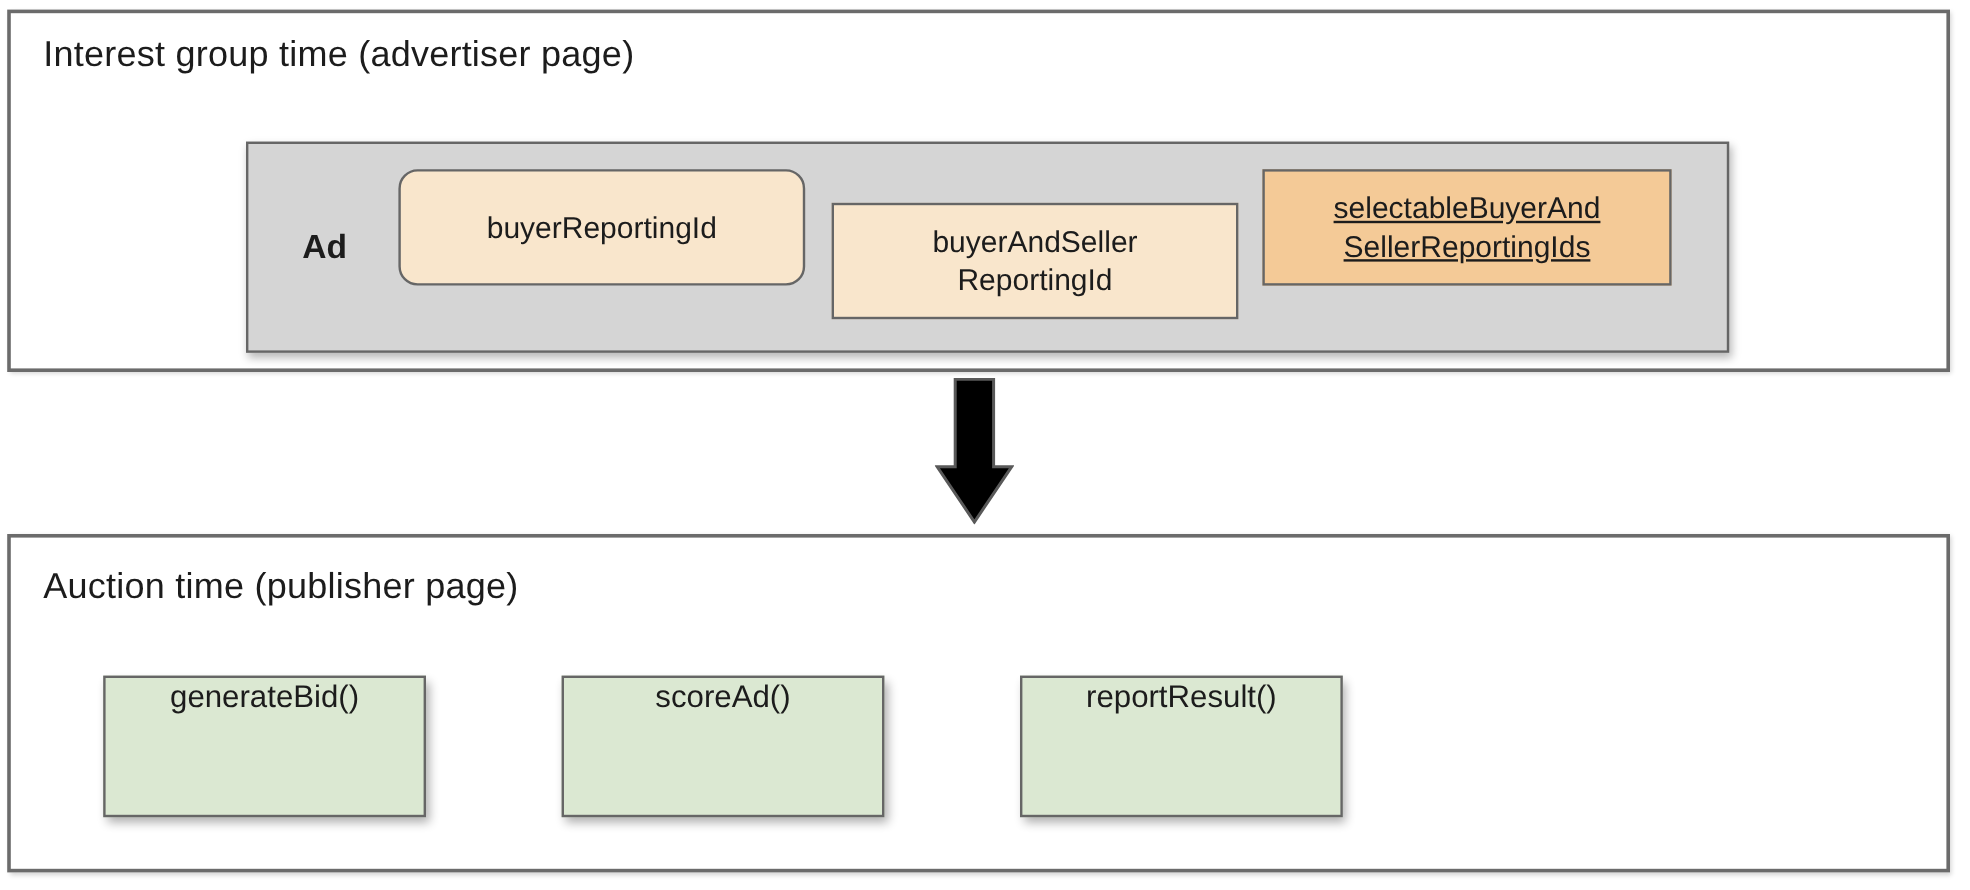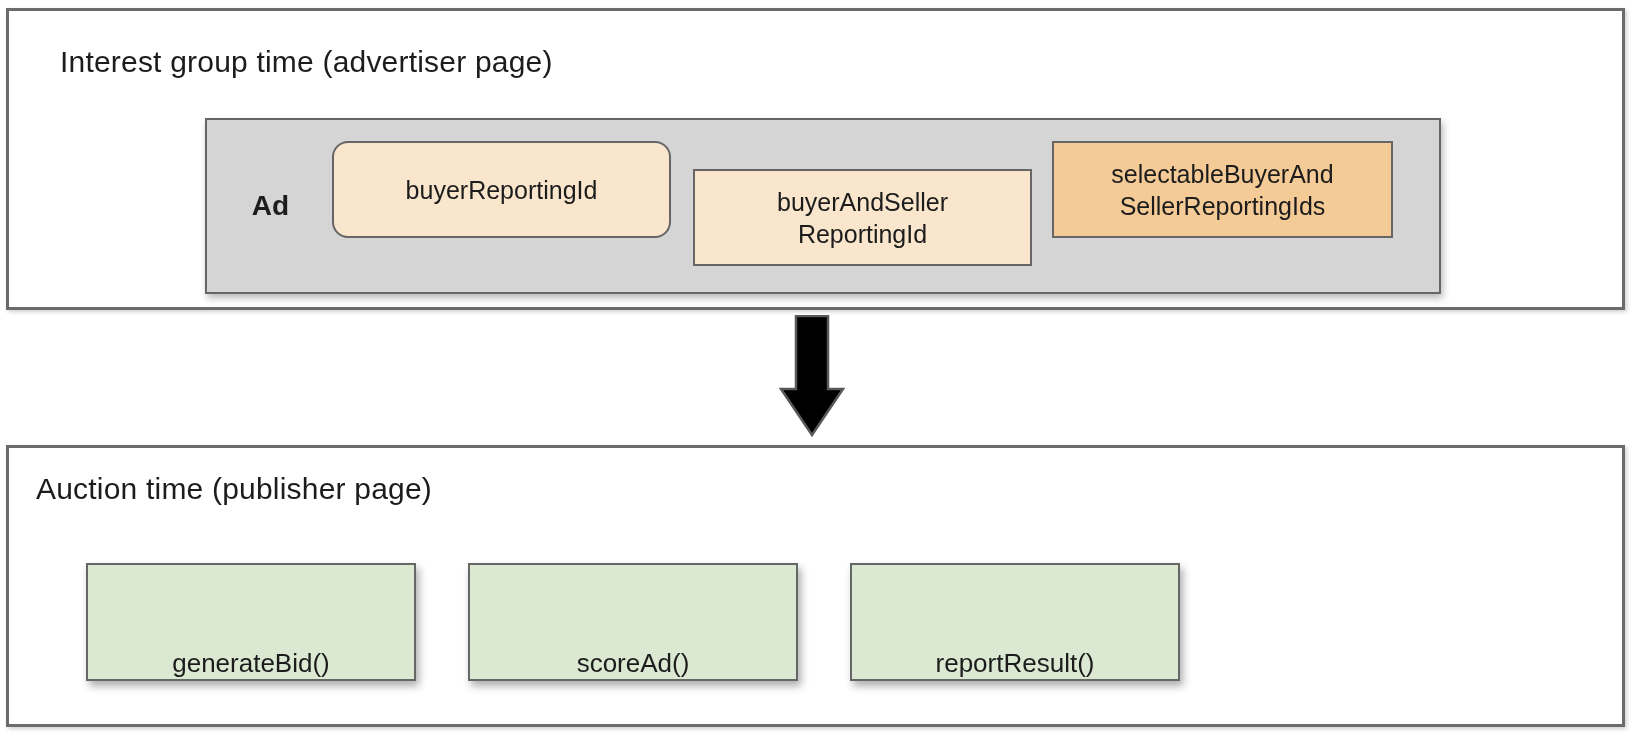--- a/index.html
+++ b/index.html
@@ -29,21 +29,21 @@
   .panel.bottom { top: 445px; height: 282px; }
   .panel-title {
     position: absolute;
     left: 27px;
     font-size: 30px;
     line-height: 36px;
     letter-spacing: 0.2px;
     color: var(--text, #1c1c1c);
     white-space: nowrap;
   }
-  .panel.top .panel-title { top: 33px; margin-left: 24px; }
+  .panel.top .panel-title { top: 17px; }
   .panel.bottom .panel-title { top: 23px; }
 
   .ad-container {
     position: absolute;
     left: 196px;
     top: 107px;
     width: 1236px;
     height: 176px;
     background: var(--ad-bg, #d5d5d5);
     border: 2px solid var(--box-border, #666666);
@@ -75,41 +75,41 @@
     align-items: center;
     justify-content: center;
     font-size: 25px;
     line-height: 32px;
     text-align: center;
   }
   .id-box.peach { background: var(--peach, #f9e6cc); }
   .id-box.orange { background: var(--orange, #f4ca97); }
   .id-box.pos-0 { left: 125px; border-radius: 16px; }
   .id-box.pos-1 { left: 486px; margin-top: 28px; }
-  .id-box.pos-2 { left: 845px; width: 341px; }
+  .id-box.pos-2 { left: 845px; width: 341px; text-decoration: underline; }
   .id-line { display: block; }
 
   .down-arrow {
     position: absolute;
     left: 779px;
     top: 315px;
     width: 66px;
     height: 122px;
   }
 
   .fn-box {
     position: absolute;
     top: 115px;
-    width: 330px;
+    width: 269px;
     height: 118px;
     background: var(--green, #dbe8d2);
     border: 2px solid var(--box-border, #666666);
     box-sizing: border-box;
     display: flex;
-    align-items: flex-end;
+    align-items: flex-start;
     justify-content: center;
     font-size: 26px;
     box-shadow: 3px 5px 8px rgba(0,0,0,0.32);
   }
   .fn-box.pos-0 { left: 77px; }
   .fn-box.pos-1 { left: 459px; }
   .fn-box.pos-2 { left: 841px; }
   .fn-box.pos-3 { left: 1224px; }
 </style>
 </head>

